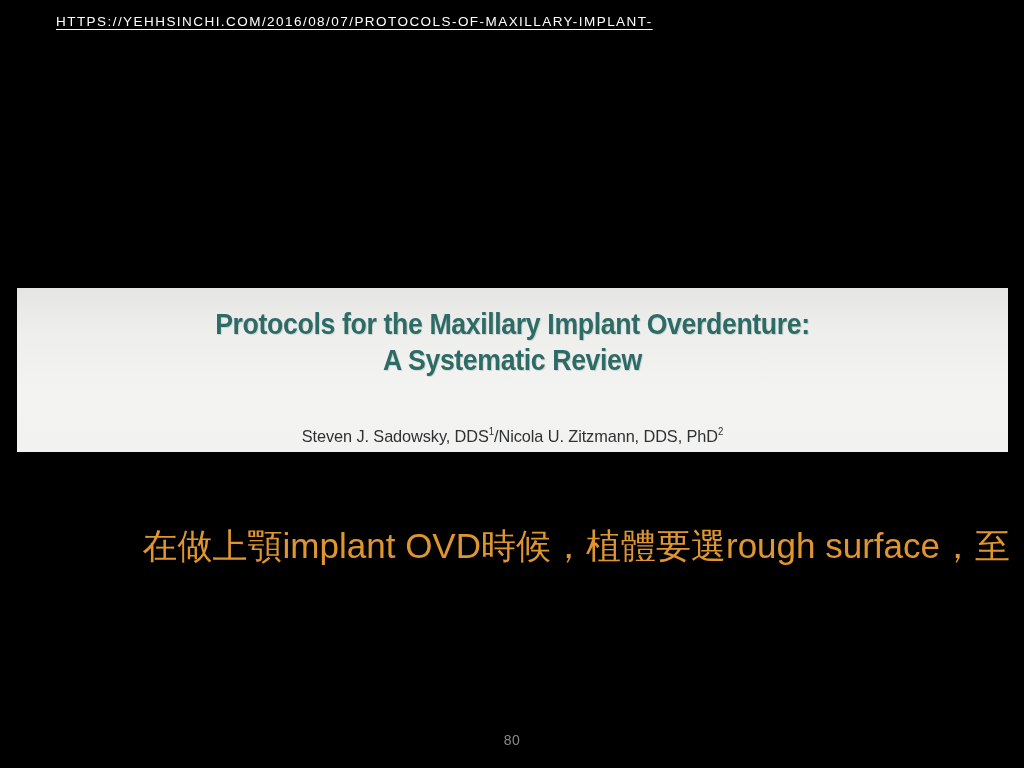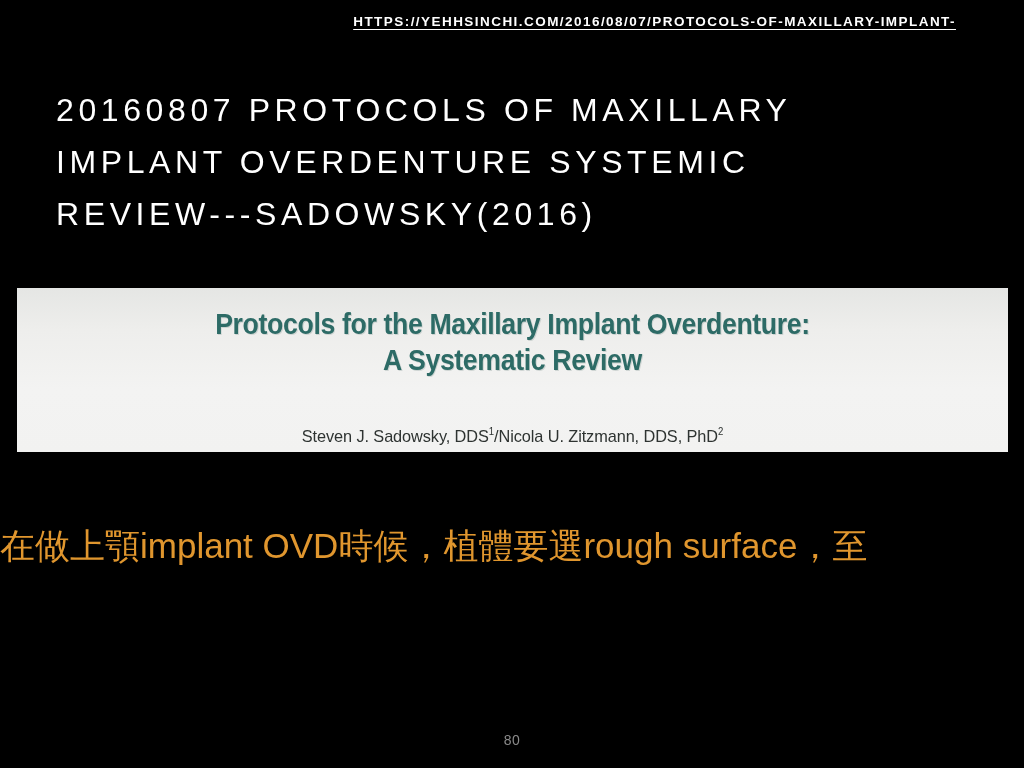--- a/index.html
+++ b/index.html
@@ -32,22 +32,21 @@
     display: block;
     color: #ffffff;
     font-size: 13.5px;
     line-height: 24px;
     letter-spacing: 1.45px;
     text-transform: uppercase;
     text-decoration: underline;
     text-underline-offset: 3px;
     text-decoration-thickness: 1px;
     white-space: nowrap;
-    font-weight: 700;
-    text-align: right;
+    font-weight: 400;
   }
 
   
   .slide-title {
     position: absolute;
     left: 56px;
     top: 84px;
     width: 930px;
     color: #ffffff;
     font-size: 32px;
@@ -98,24 +97,24 @@
   }
   .paper-authors sup {
     font-size: 10px;
     vertical-align: super;
     line-height: 0;
   }
 
   
   .note {
     position: absolute;
-    left: 0;
+    left: 14px;
     top: 518px;
     width: 996px;
-    text-align: left;
+    text-align: right;
     color: #e0962e;
     font-size: 35px;
     line-height: 56px;
     font-weight: 400;
     letter-spacing: 0px;
   }
   .note .nline { display: block; }
 
   
   .page-number {
@@ -131,25 +130,20 @@
 </style>
 </head>
 <body>
 
 <div class="slide">
 
   <div class="url-block">
     <span class="url-line">HTTPS://YEHHSINCHI.COM/2016/08/07/PROTOCOLS-OF-MAXILLARY-IMPLANT-</span>
   </div>
 
-  <div class="slide-title">
-    <span class="tline">20160807 PROTOCOLS OF MAXILLARY</span>
-    <span class="tline">IMPLANT OVERDENTURE SYSTEMIC</span>
-    <span class="tline">REVIEW---SADOWSKY(2016)</span>
-  </div>
 
   <div class="paper-figure">
     <div class="paper-title">
       <span class="pline">Protocols for the Maxillary Implant Overdenture:</span>
       <span class="pline">A Systematic Review</span>
     </div>
     <div class="paper-authors">
       <span>Steven J. Sadowsky, DDS</span><sup>1</sup><span>/</span><span>Nicola U. Zitzmann, DDS, PhD</span><sup>2</sup>
     </div>
   </div>

